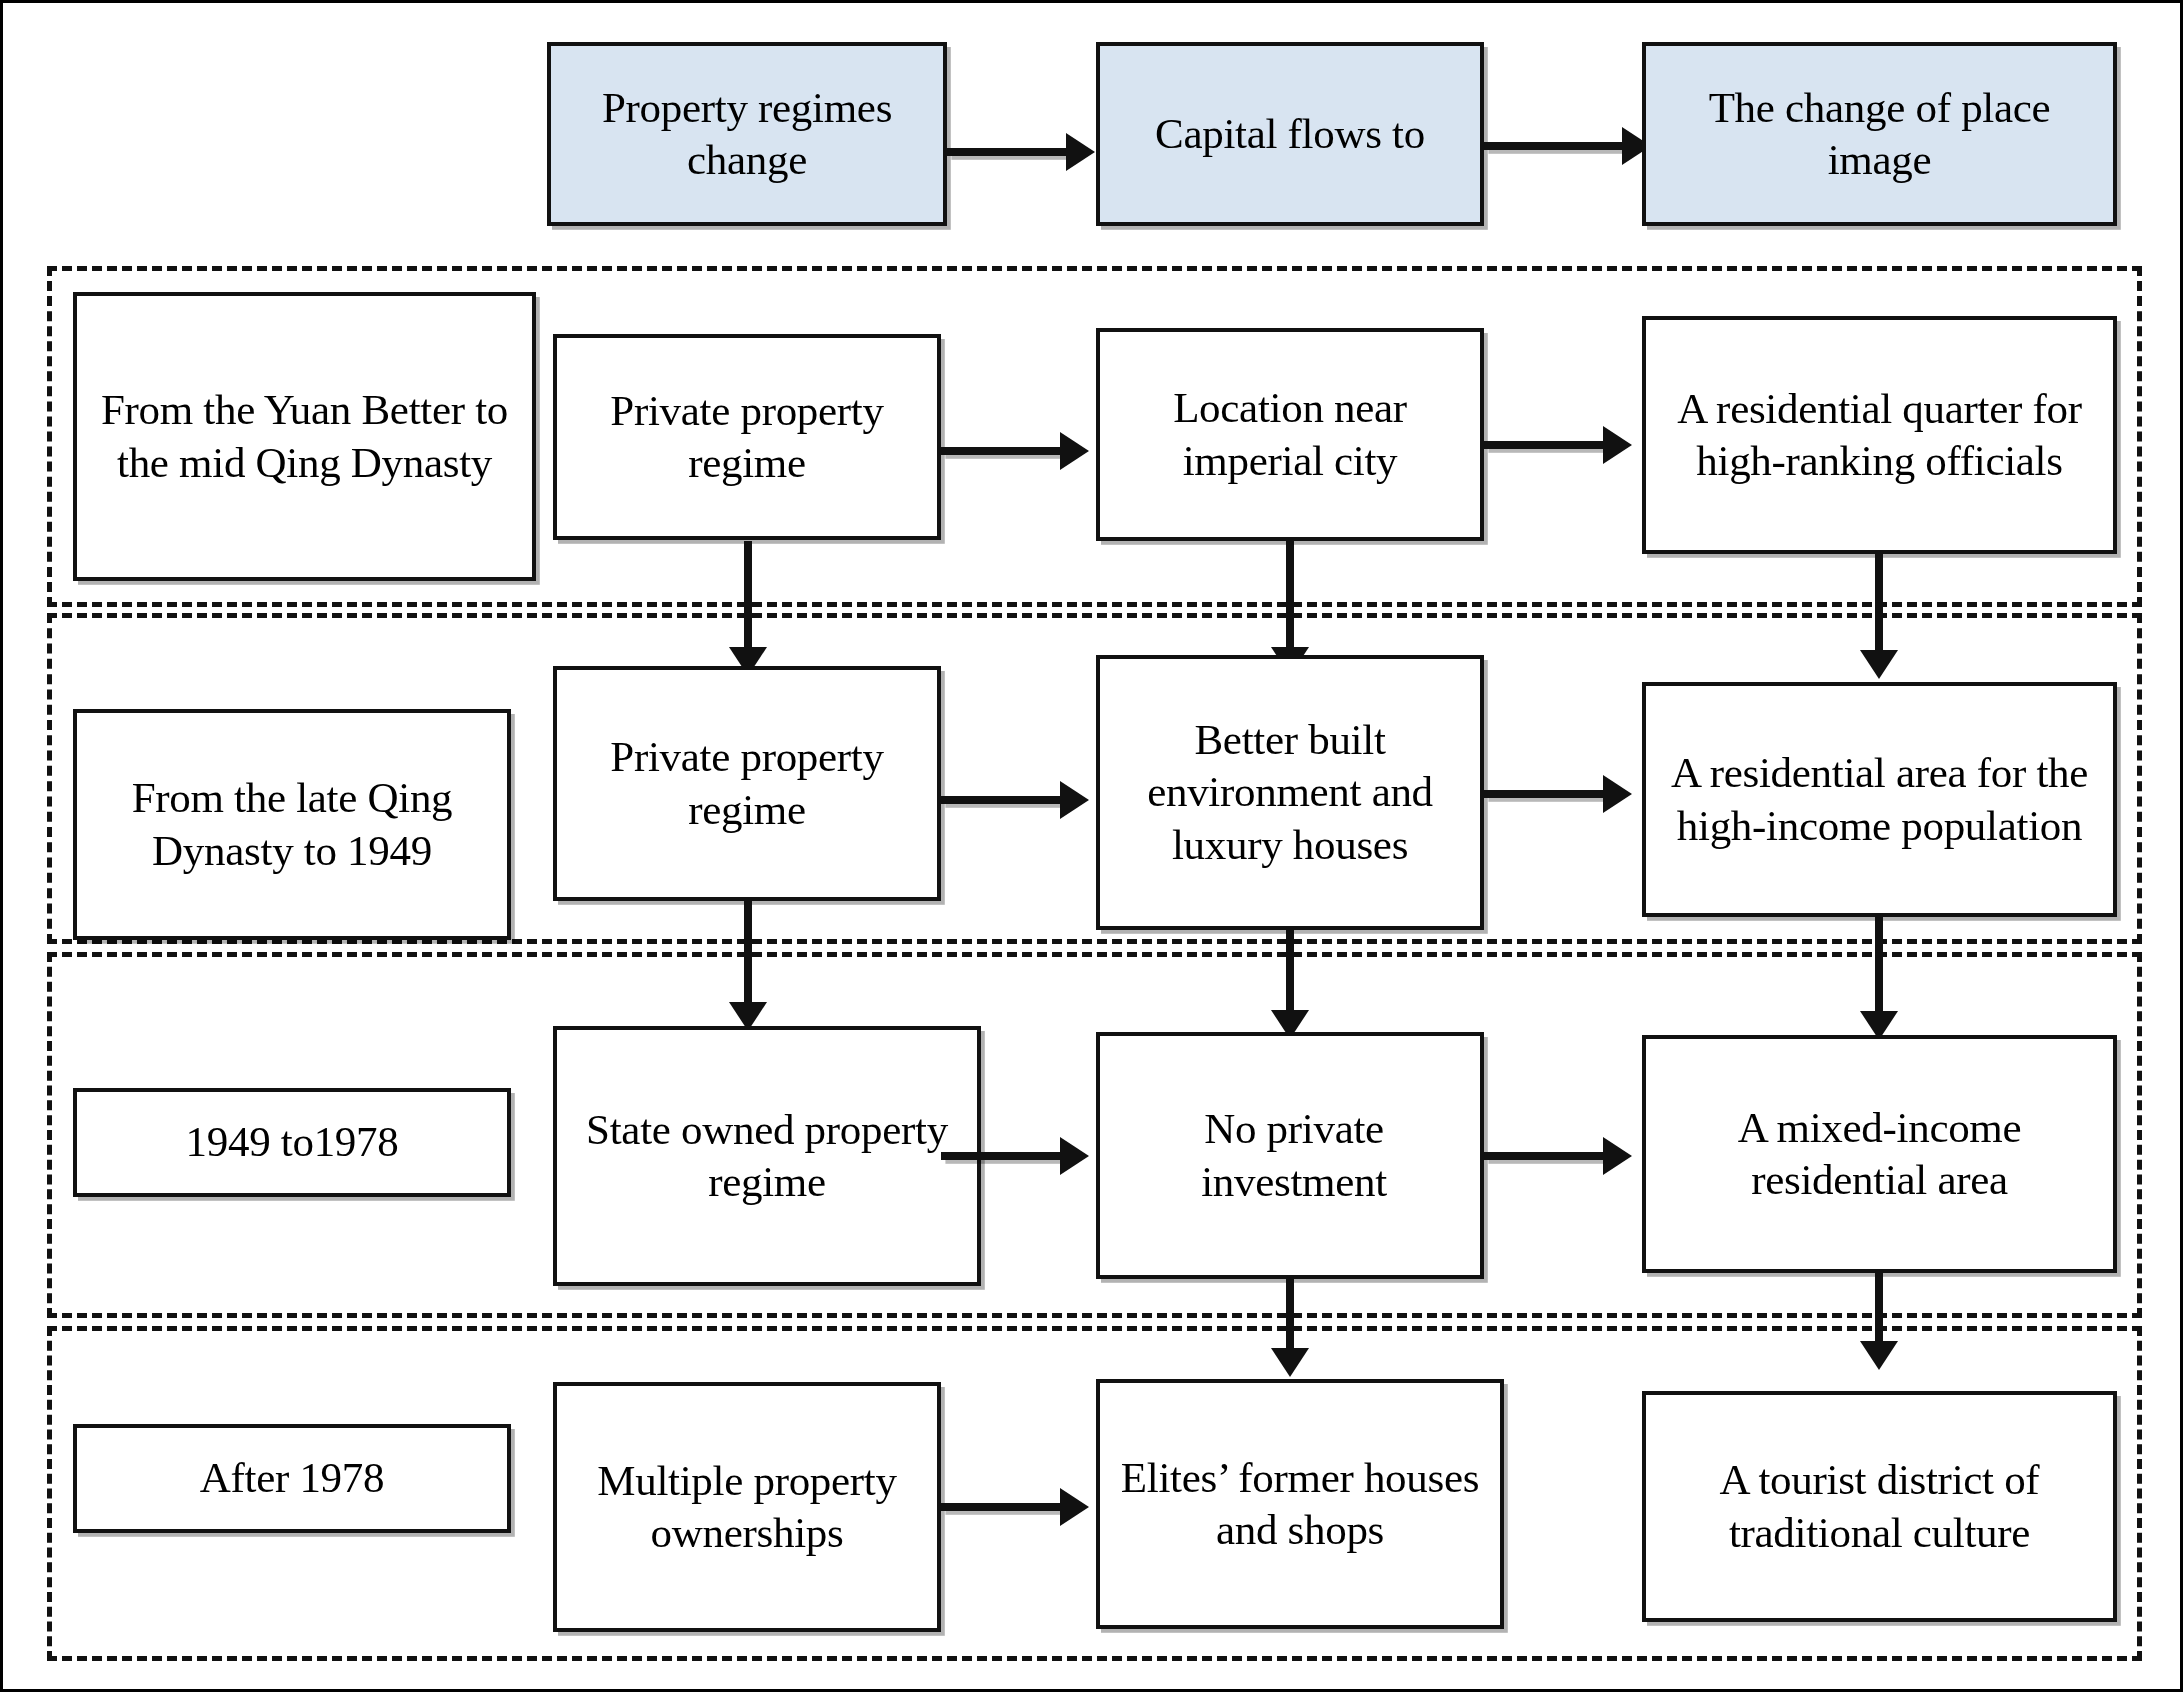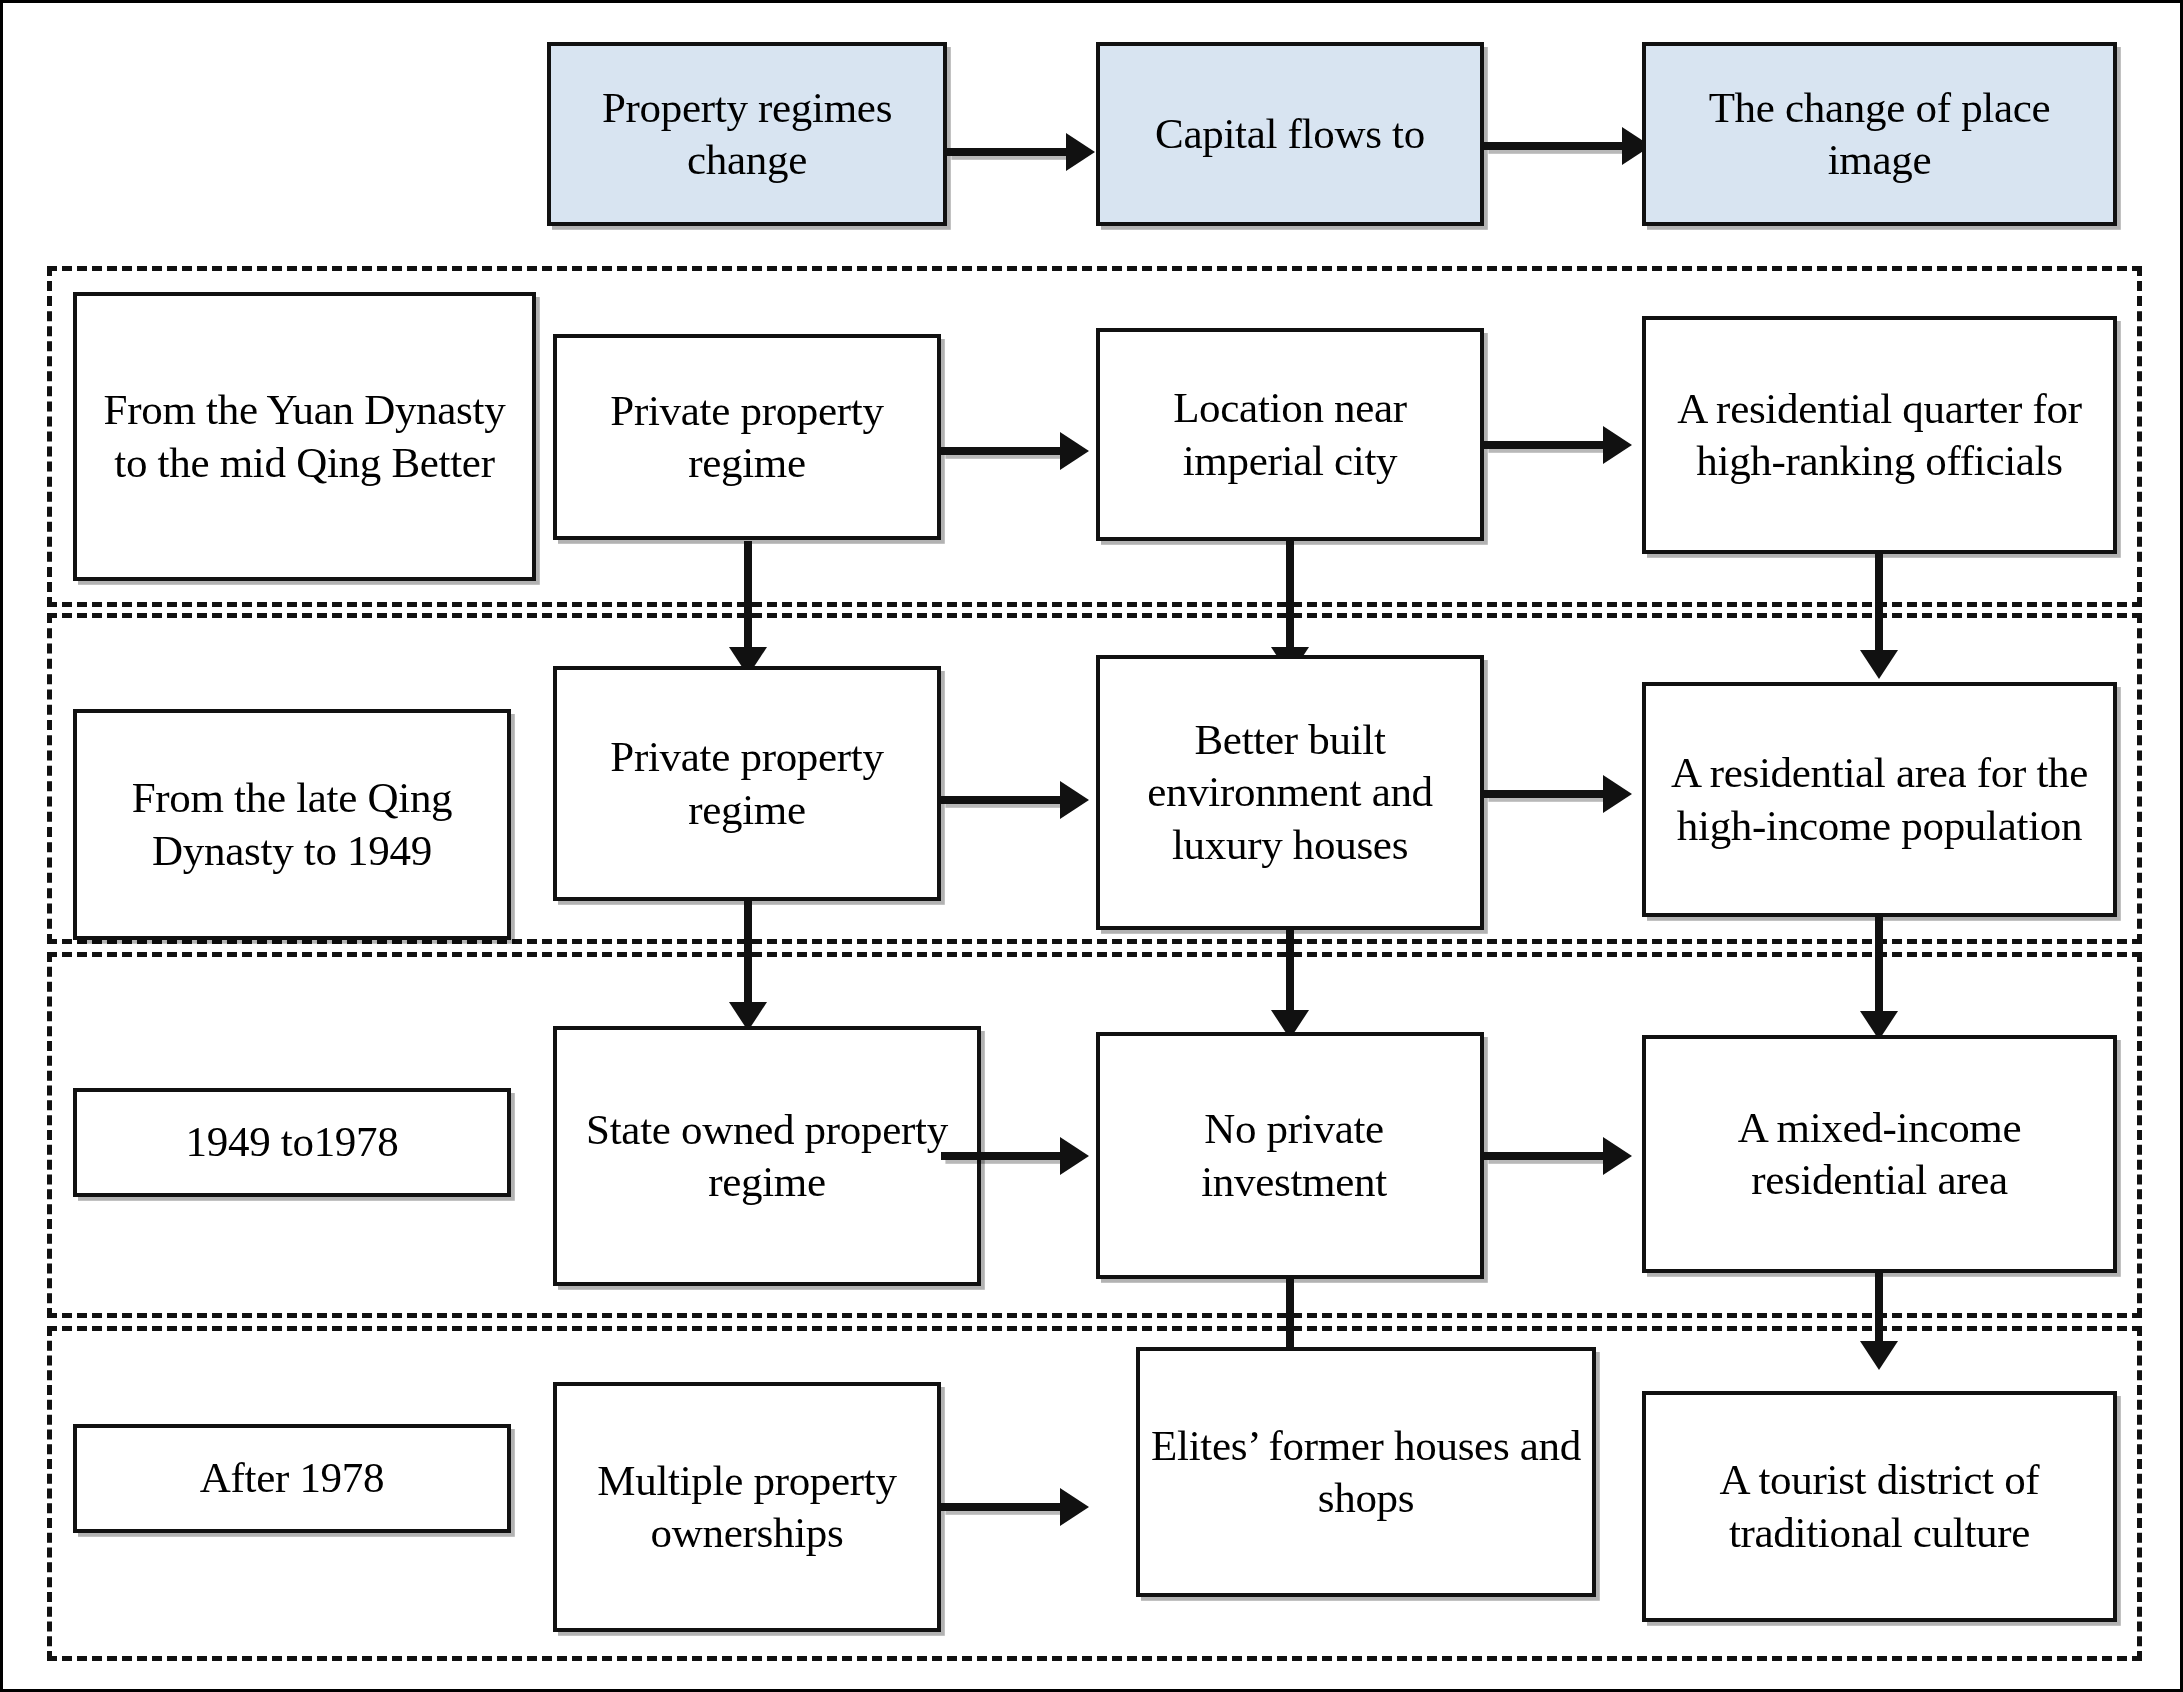--- a/index.html
+++ b/index.html
@@ -82,21 +82,21 @@
   <div class="hline shadowline" style="left:1481px;top:139px;width:144px;"></div>
   <div class="arrowR" style="left:1619px;top:124px;"></div>
 
   <div class="node blue" style="left:1639px;top:39px;width:475px;height:184px;">
     <span class="txt">The change of place image</span>
   </div>
 
   <div class="band" style="left:44px;top:263px;width:2095px;height:341px;"></div>
 
   <div class="node" style="left:70px;top:289px;width:463px;height:289px;">
-    <span class="txt">From the Yuan Dynasty to the mid Qing Better</span>
+    <span class="txt">From the Yuan Better to the mid Qing Dynasty</span>
   </div>
 
   <div class="node" style="left:550px;top:331px;width:388px;height:206px;">
     <span class="txt">Private property regime</span>
   </div>
 
   <div class="hline shadowline" style="left:938px;top:444px;width:125px;"></div>
   <div class="arrowR" style="left:1057px;top:429px;"></div>
 
   <div class="node" style="left:1093px;top:325px;width:388px;height:213px;">
@@ -188,21 +188,21 @@
     <span class="txt">After 1978</span>
   </div>
 
   <div class="node" style="left:550px;top:1379px;width:388px;height:250px;text-align:center;">
     <span class="txt">Multiple property ownerships</span>
   </div>
 
   <div class="hline shadowline" style="left:938px;top:1500px;width:125px;"></div>
   <div class="arrowR" style="left:1057px;top:1485px;"></div>
 
-  <div class="node" style="left:1093px;top:1344px;width:460px;height:250px;margin-left:40px;">
+  <div class="node" style="left:1093px;top:1376px;width:408px;height:250px;">
     <span class="txt">Elites’ former houses and shops</span>
   </div>
 
   <div class="node" style="left:1639px;top:1388px;width:475px;height:231px;">
     <span class="txt">A tourist district of traditional culture</span>
   </div>
 
 </div>
 
 

